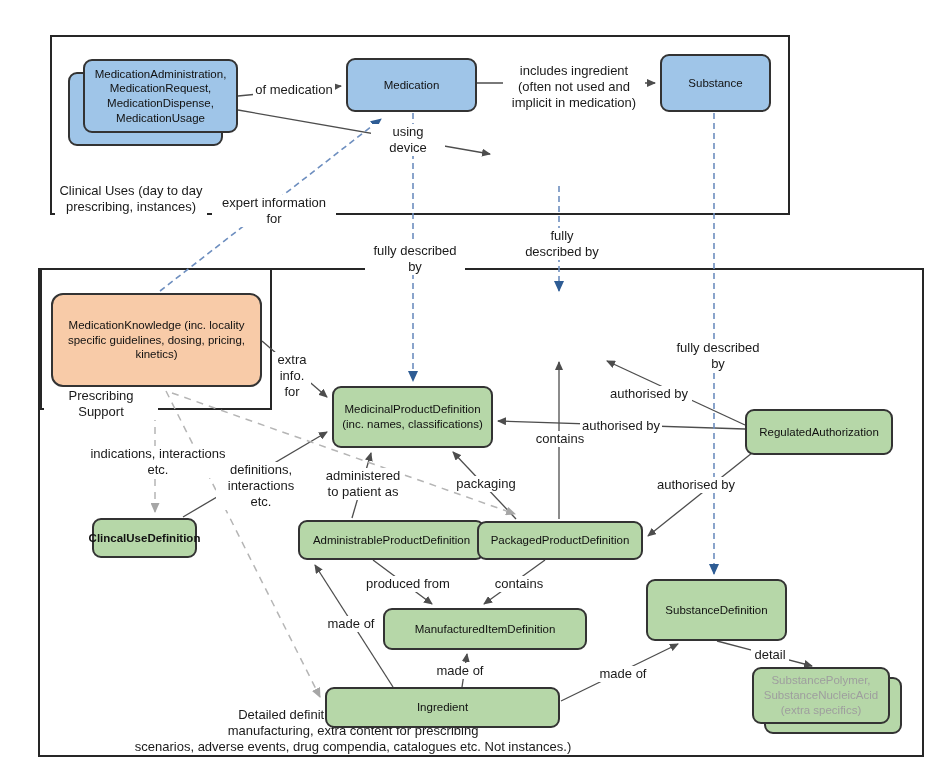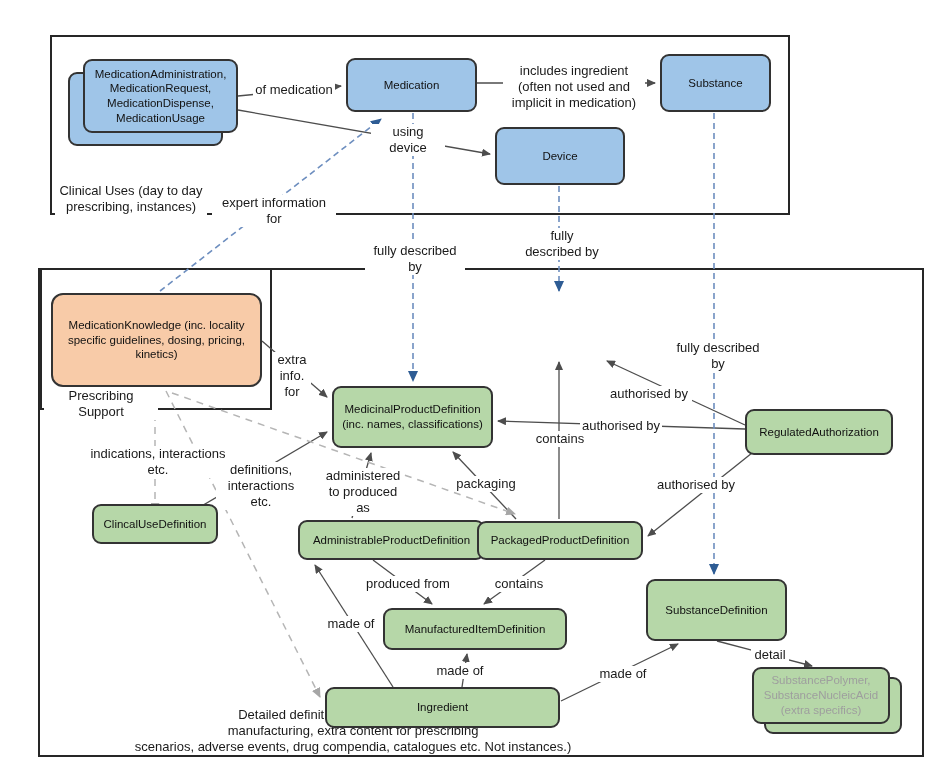--- a/index.html
+++ b/index.html
@@ -103,21 +103,21 @@
 info.
 for</div>
   <div class="lbl center" style="left:606px;top:386px;width:84px;">authorised by</div>
   <div class="lbl center" style="left:580px;top:418px;width:80px;">authorised by</div>
   <div class="lbl center" style="left:655px;top:477px;width:80px;">authorised by</div>
   <div class="lbl center" style="left:533px;top:431px;width:52px;">contains</div>
   <div class="lbl left" style="left:80px;top:446px;width:154px;">indications, interactions etc.</div>
   <div class="lbl center" style="left:216px;top:462px;width:88px;">definitions,
 interactions etc.</div>
   <div class="lbl center" style="left:322px;top:468px;width:80px;">administered
-to produced as</div>
+to patient as</div>
   <div class="lbl center" style="left:455px;top:476px;width:60px;">packaging</div>
   <div class="lbl center" style="left:364px;top:576px;width:86px;">produced from</div>
   <div class="lbl center" style="left:492px;top:576px;width:52px;">contains</div>
   <div class="lbl center" style="left:325px;top:616px;width:50px;">made of</div>
   <div class="lbl center" style="left:434px;top:663px;width:50px;">made of</div>
   <div class="lbl center" style="left:597px;top:666px;width:50px;">made of</div>
   <div class="lbl center" style="left:751px;top:647px;width:36px;">detail</div>
   <div class="lbl left" style="left:42px;top:707px;width:620px;background:transparent;">Detailed definitions (pharma, regulatory,
 manufacturing, extra content for prescribing
 scenarios, adverse events, drug compendia, catalogues etc. Not instances.)</div>
@@ -125,37 +125,36 @@
   <div class="node blue back" style="left:68px;top:72px;width:155px;height:74px;"></div>
   <div class="node blue" style="left:83px;top:59px;width:155px;height:74px;">MedicationAdministration,
 MedicationRequest,
 MedicationDispense,
 MedicationUsage</div>
 
   <div class="node blue" style="left:346px;top:58px;width:131px;height:54px;">Medication</div>
 
   <div class="node blue" style="left:660px;top:54px;width:111px;height:58px;">Substance</div>
 
-  <div class="node blue" style="left:495px;top:127px;width:130px;height:58px;">Device</div>
 
   <div class="node orange" style="left:51px;top:293px;width:211px;height:94px;padding:6px 10px;">MedicationKnowledge (inc. locality specific guidelines, dosing, pricing, kinetics)</div>
 
 
   <div class="node green" style="left:332px;top:386px;width:161px;height:62px;">MedicinalProductDefinition
 (inc. names, classifications)</div>
 
   <div class="node green" style="left:745px;top:409px;width:148px;height:46px;">RegulatedAuthorization</div>
 
-  <div class="node green" style="left:92px;top:504px;width:126px;height:40px;">ClincalUseDefinition</div>
+  <div class="node green" style="left:92px;top:518px;width:105px;height:40px;font-weight:bold;">ClincalUseDefinition</div>
 
   <div class="node green" style="left:253px;top:520px;width:187px;height:40px;margin-left:45px;">AdministrableProductDefinition</div>
 
   <div class="node green" style="left:477px;top:521px;width:166px;height:39px;">PackagedProductDefinition</div>
 
-  <div class="node green" style="left:383px;top:608px;width:184px;height:42px;">ManufacturedItemDefinition</div>
+  <div class="node green" style="left:383px;top:608px;width:204px;height:42px;">ManufacturedItemDefinition</div>
 
   <div class="node green" style="left:646px;top:579px;width:141px;height:62px;">SubstanceDefinition</div>
 
   <div class="node green" style="left:325px;top:687px;width:235px;height:41px;">Ingredient</div>
 
   <div class="node green back" style="left:764px;top:677px;width:138px;height:57px;"></div>
   <div class="node green graytext" style="left:752px;top:667px;width:138px;height:57px;">SubstancePolymer,
 SubstanceNucleicAcid
 (extra specifics)</div>
 

